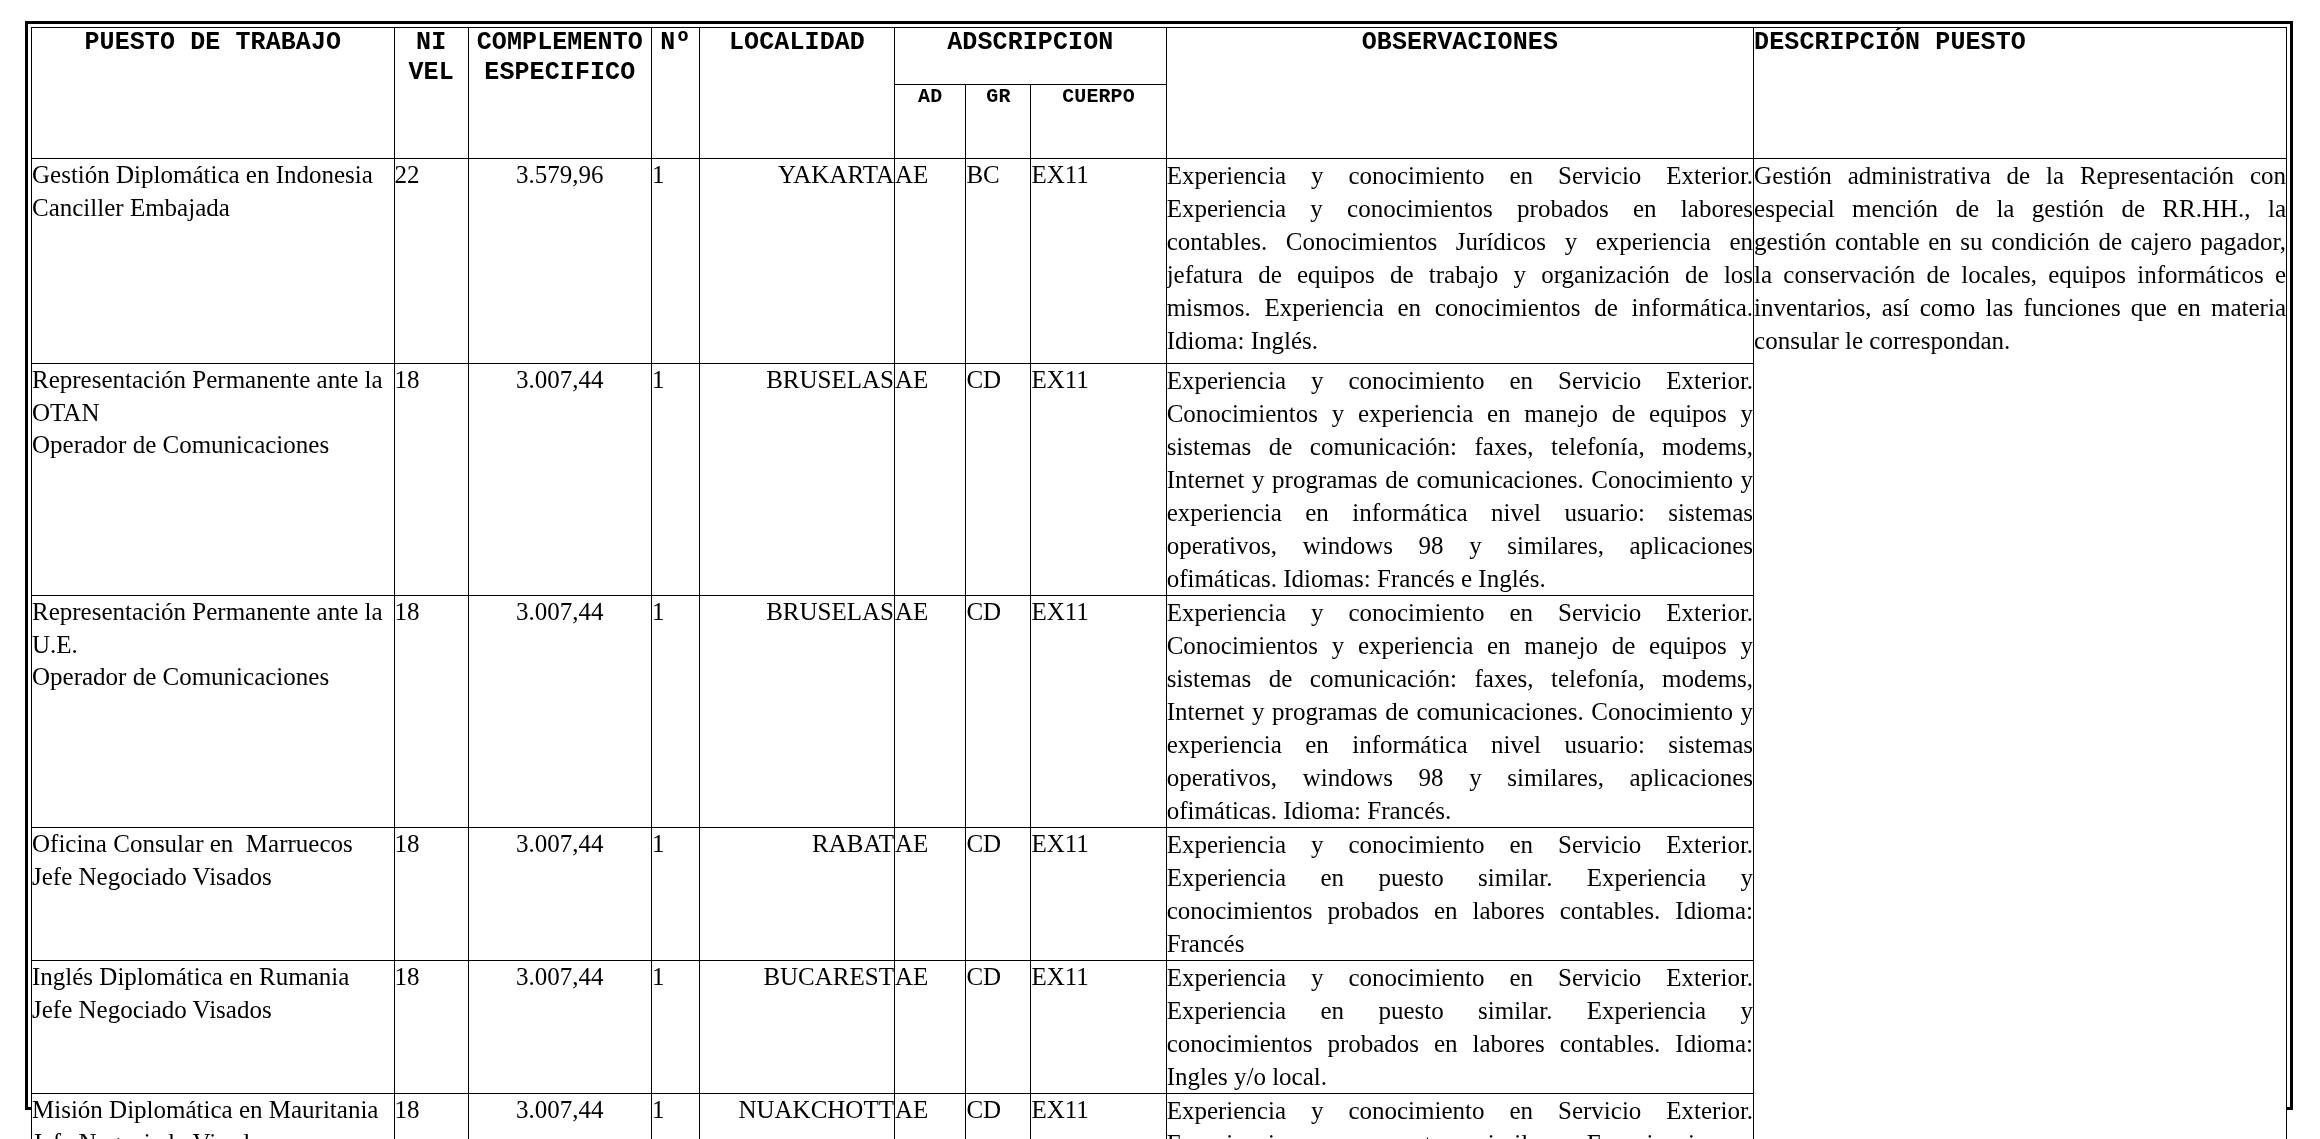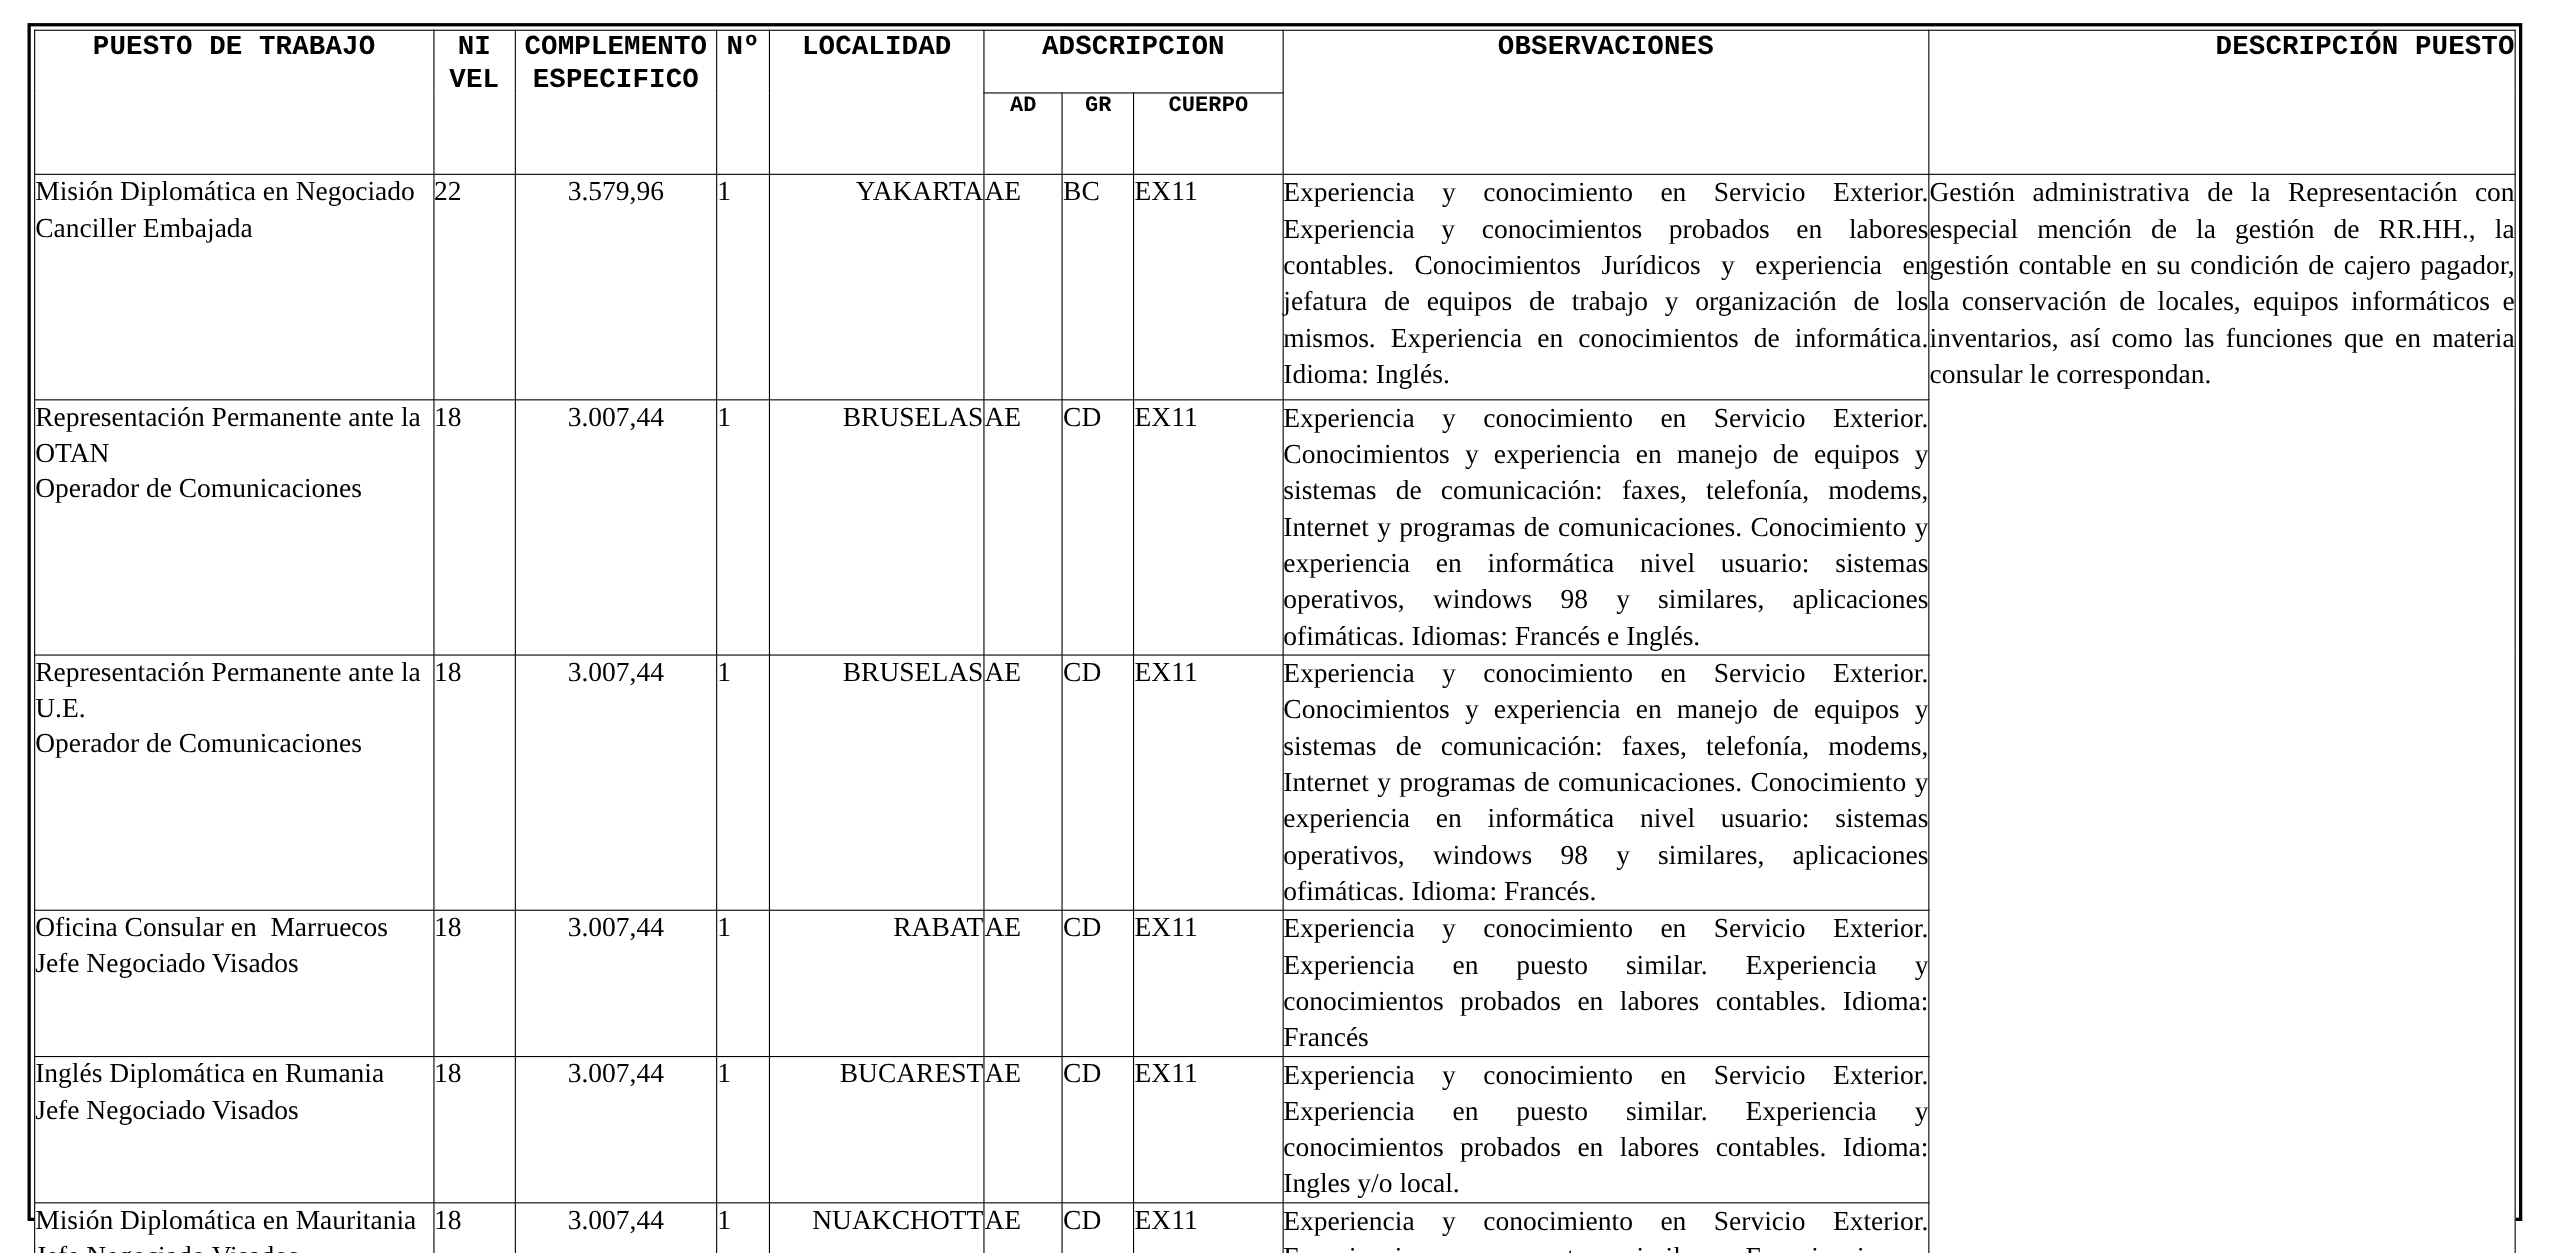--- a/index.html
+++ b/index.html
@@ -51,21 +51,21 @@
     text-align: center;
     vertical-align: middle;
     line-height: 1.18;
     letter-spacing: 0.1px;
     padding: 4px 3px;
   }
   thead th.h-tall { height: 130px; }
   thead th.h-ads  { height: 56px; }
   thead th.h-sub  { height: 72px; font-size: 20px; }
   th.desc-head {
-    text-align: right;
+    text-align: left;
     padding-left: 14px;
   }
 
   
   tbody td {
     font-size: 25px;
     line-height: 1.30;
     padding: 10px 8px 6px 10px;
   }
   td.c-puesto  { padding-left: 12px; }
@@ -122,21 +122,21 @@
       </tr>
       <tr>
         <th class="h-sub">AD</th>
         <th class="h-sub">GR</th>
         <th class="h-sub">CUERPO</th>
       </tr>
     </thead>
     <tbody>
         <tr style="height: 205px;">
           <td class="c-puesto">
-            <span class="puesto-line">Misión Diplomática en Negociado</span>
+            <span class="puesto-line">Gestión Diplomática en Indonesia</span>
             <span class="puesto-line">Canciller Embajada</span>
           </td>
           <td class="c-nivel">22</td>
           <td class="c-comp">3.579,96</td>
           <td class="c-num">1</td>
           <td class="c-local">YAKARTA</td>
           <td class="c-ad">AE</td>
           <td class="c-gr">BC</td>
           <td class="c-cuerpo">EX11</td>
           <td class="c-obs">Experiencia y conocimiento en Servicio Exterior. Experiencia y conocimientos probados en labores contables. Conocimientos Jurídicos y experiencia en jefatura de equipos de trabajo y organización de los mismos. Experiencia en conocimientos de informática. Idioma: Inglés.</td>

